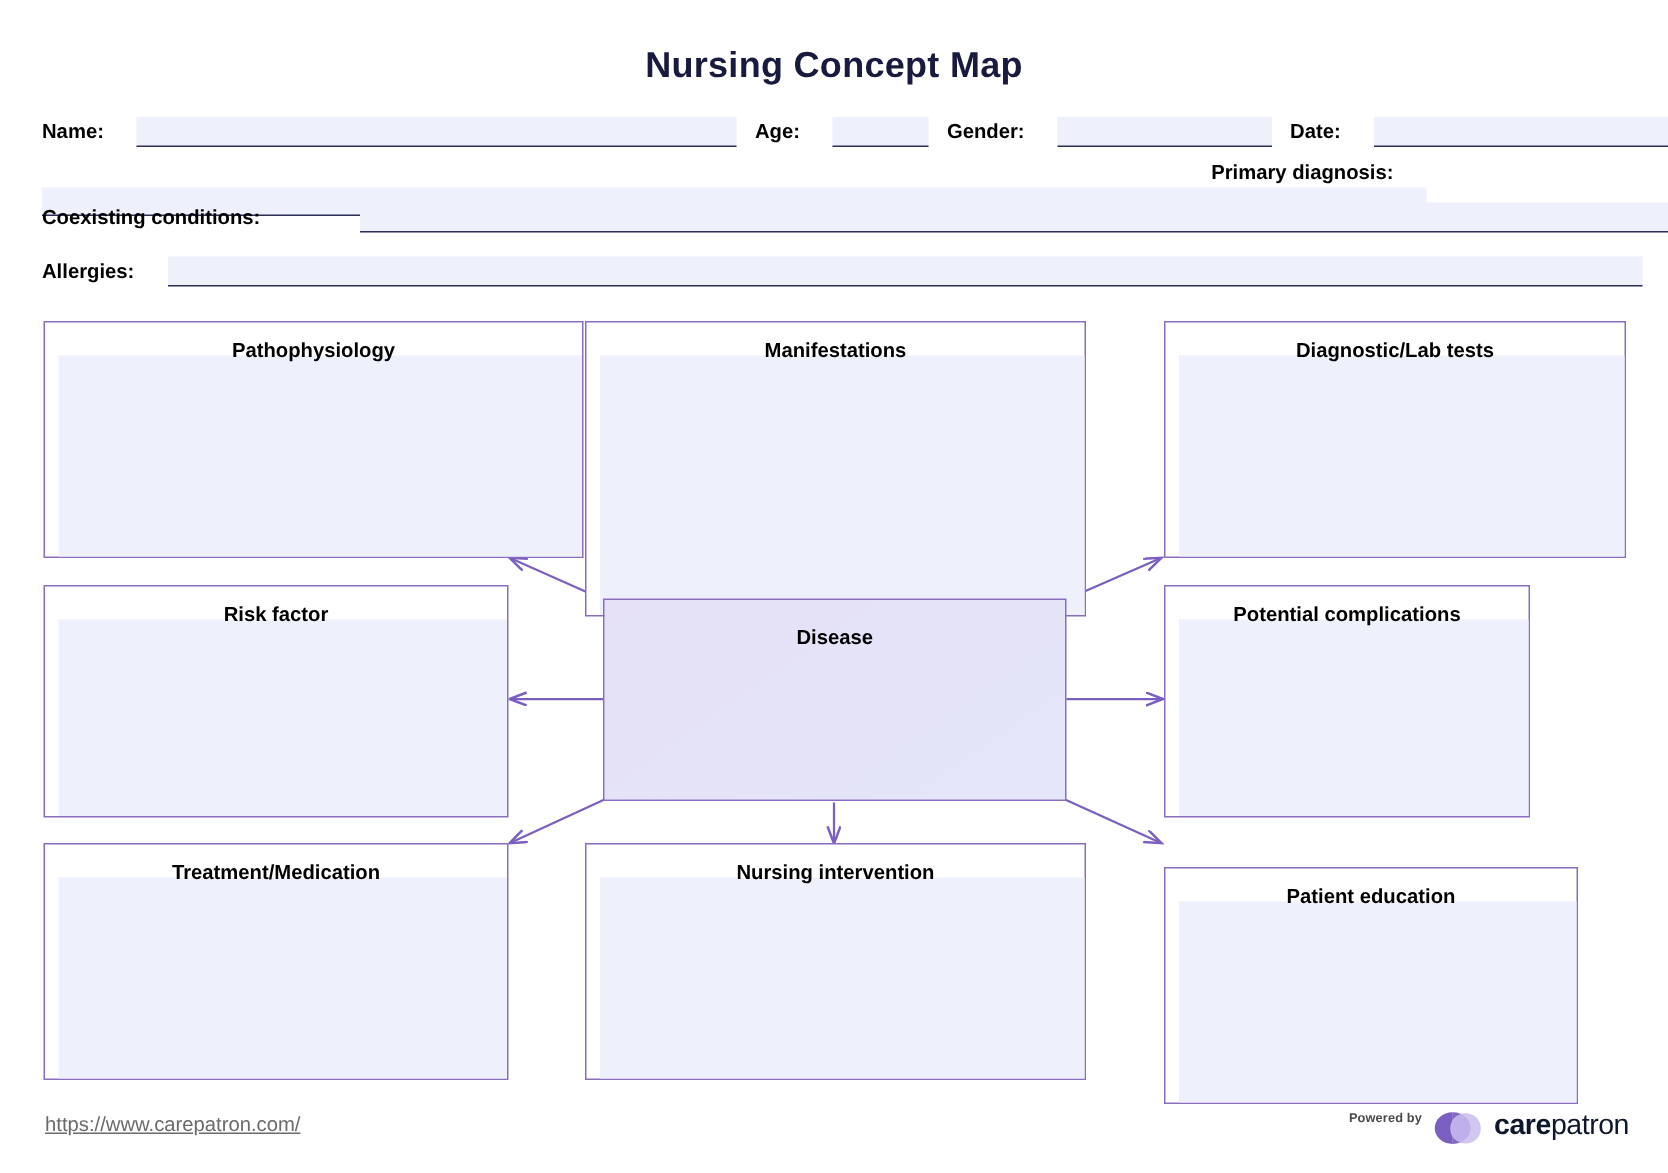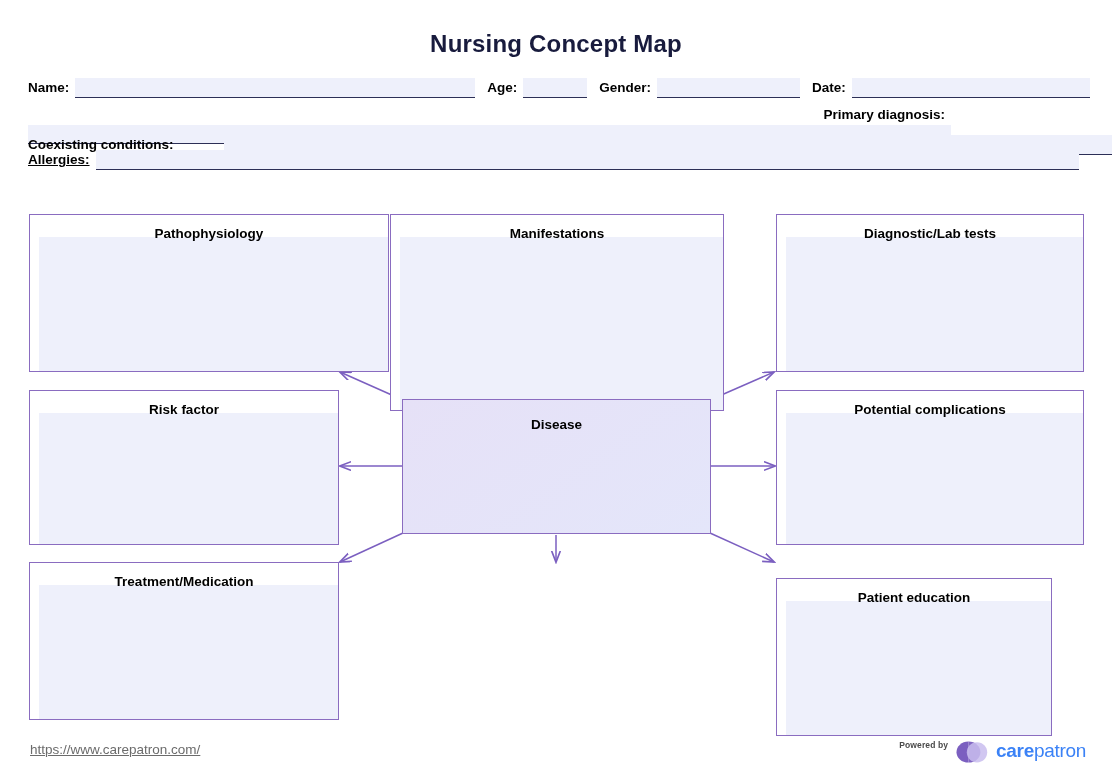--- a/index.html
+++ b/index.html
@@ -46,28 +46,28 @@
     position: absolute;
     left: 0;
     height: 22px;
     display: flex;
     align-items: flex-end;
     white-space: nowrap;
   }
   .row1 { top: 0px; }
   .row2 { top: 29px; flex-direction: column; }
   .row3 { top: 57px; gap: 44px; }
-  .row4 { top: 72px; text-decoration: underline; }
+  .row4 { top: 93px; }
 
   .f-label {
     font-size: 13.5px;
     font-weight: bold;
     color: #000000;
     line-height: 20px;
-    padding-right: 6px;
+    padding-right: 22px;
   }
   .f-field {
     background: #eef0fb;
     border-bottom: 1.4px solid #2c2f56;
     height: 20px;
     box-sizing: border-box;
   }
   .f-input {
     width: 100%;
     height: 100%;
@@ -175,21 +175,21 @@
     gap: 7px;
   }
   .brand-powered {
     font-size: 8.5px;
     color: #4a4a4a;
     font-weight: bold;
     letter-spacing: 0.1px;
   }
   .brand-name {
     font-size: 19px;
-    color: #3b82f6;
+    color: #0f172a;
     letter-spacing: -0.3px;
   }
   .brand-name b { font-weight: bold; }
   .brand-name span { font-weight: normal; }
 </style>
 </head>
 <body>
 
 <div class="page">
 
@@ -288,30 +288,34 @@
   <div class="node" style="left:29px; top:390px; width:310px; height:155px;">
     <div class="node-title">Risk factor</div>
     <textarea class="node-body" placeholder="" style=""></textarea>
   </div>
 
   <div class="node node-center" style="left:402px; top:399px; width:309px; height:135px;">
     <div class="node-title">Disease</div>
     <textarea class="node-body" placeholder="" style=""></textarea>
   </div>
 
-  <div class="node" style="left:776px; top:390px; width:308px; height:155px;">
+  <div class="node" style="left:776px; top:390px; width:244px; height:155px;">
     <div class="node-title">Potential complications</div>
     <textarea class="node-body" placeholder="" style=""></textarea>
   </div>
 
   <div class="node" style="left:29px; top:562px; width:310px; height:158px;">
     <div class="node-title">Treatment/Medication</div>
     <textarea class="node-body" placeholder="" style=""></textarea>
   </div>
 
+  <div class="node" style="left:390px; top:562px; width:334px; height:158px;">
+    <div class="node-title">Nursing intervention</div>
+    <textarea class="node-body" placeholder="" style=""></textarea>
+  </div>
 
   <div class="node" style="left:776px; top:578px; width:276px; height:158px;">
     <div class="node-title">Patient education</div>
     <textarea class="node-body" placeholder="" style=""></textarea>
   </div>
 
   <a class="footer-link" href="#">https://www.carepatron.com/</a>
 
   <div class="brand">
     <span class="brand-powered">Powered by</span>

